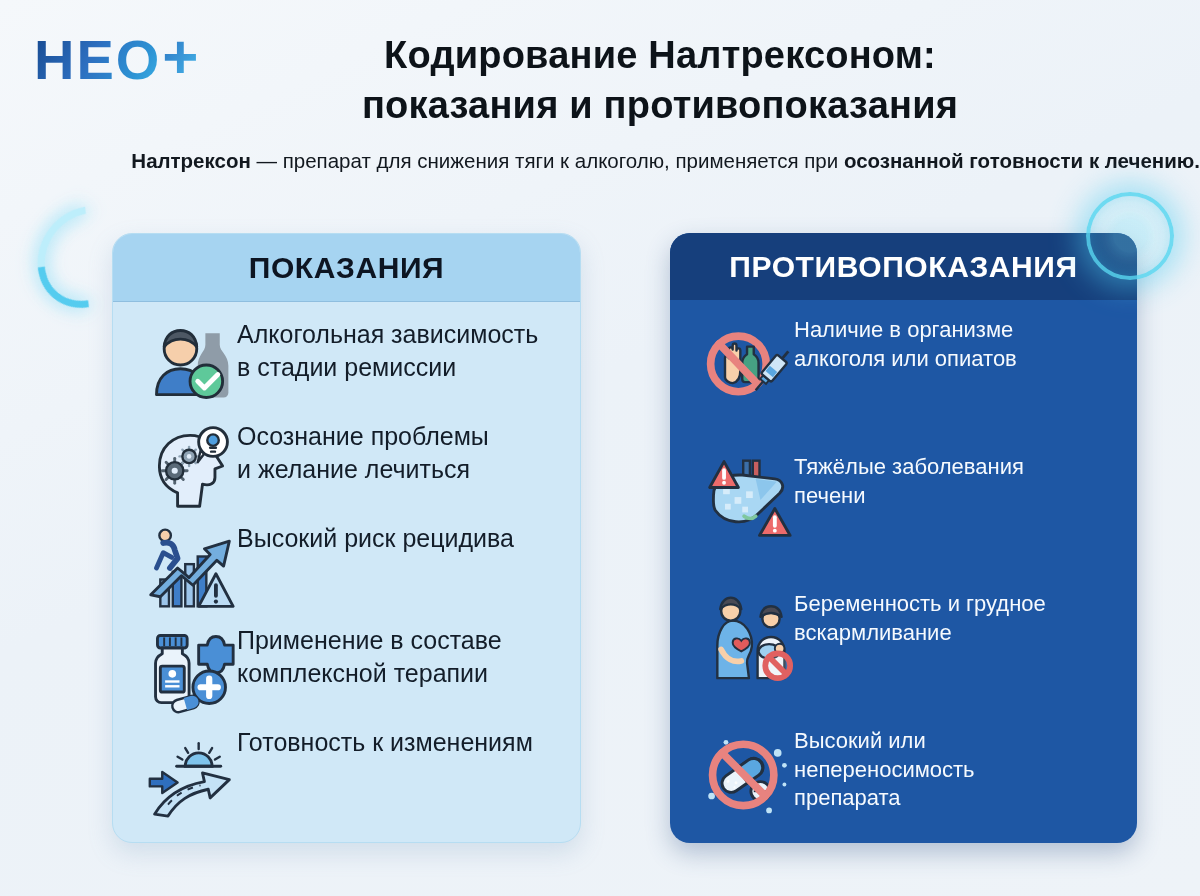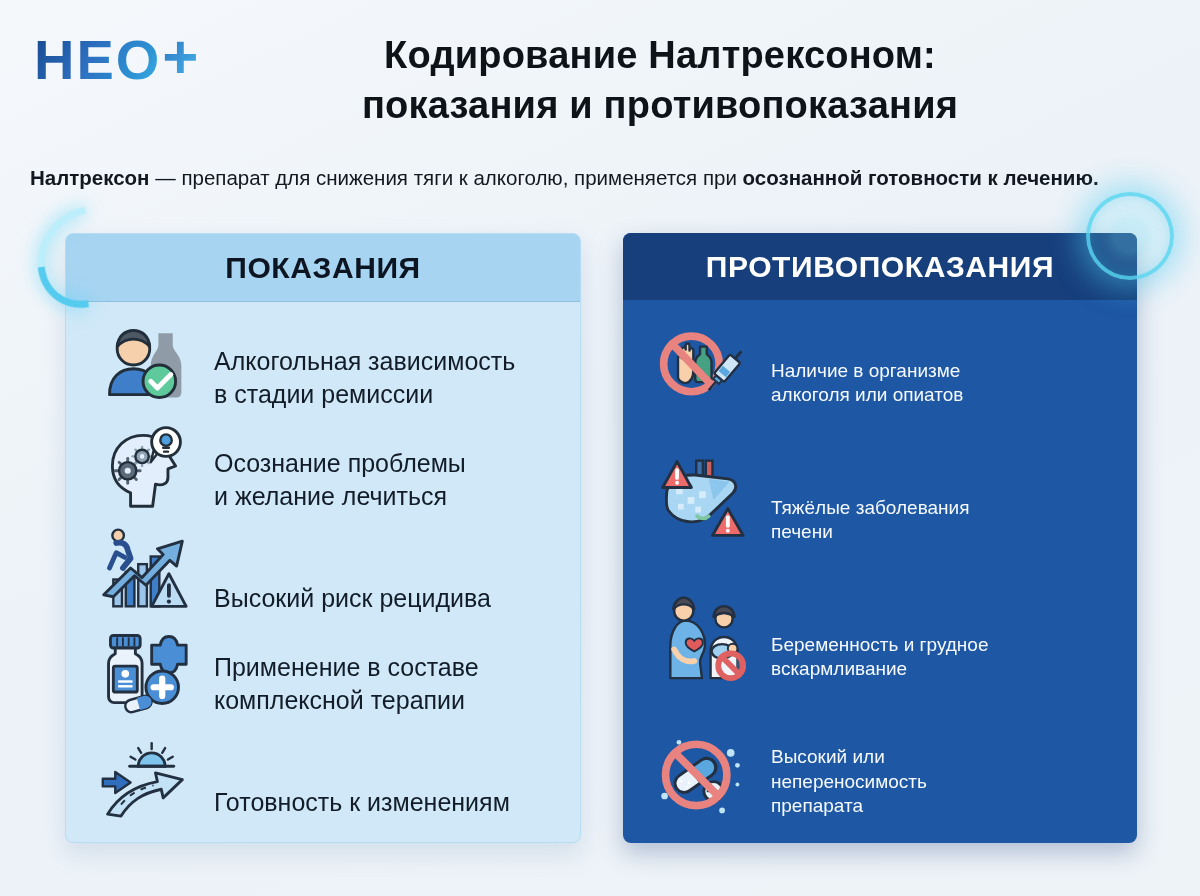--- a/index.html
+++ b/index.html
@@ -19,47 +19,47 @@
   .logo-plus{
     font-size:62px;font-weight:800;margin-left:1px;margin-top:-6px;
     background:linear-gradient(125deg,#2a6cbd 0%,#3fa6e0 70%,#57c3ee 100%);
     -webkit-background-clip:text;background-clip:text;color:transparent;
   }
   .title{
     position:absolute;top:30px;left:140px;right:20px;text-align:center;
     font-size:38px;line-height:1.32;font-weight:800;color:#0d1319;letter-spacing:.2px;
   }
   .subtitle{
-    position:absolute;top:163px;left:30px;right:0;text-align:left;
+    position:absolute;top:146px;left:30px;right:0;text-align:right;
     font-size:20.5px;line-height:1.42;color:#12181f;
   }
   .subtitle b{font-weight:700;}
   
   .panels{position:absolute;top:233px;left:65px;width:1072px;height:610px;display:flex;gap:42px;}
-  .panel{flex:1;border-radius:8px;overflow:hidden;display:flex;flex-direction:column;}
+  .panel{flex:1;border-radius:20px;overflow:hidden;display:flex;flex-direction:column;margin-left:47px;}
   .panel.light{
     background:#d0e8f7;border:1.5px solid #b6ddf2;
     box-shadow:0 10px 24px rgba(110,150,185,.22);
   }
   .panel.dark{
     background:#1e57a4;
     box-shadow:0 10px 24px rgba(50,85,135,.32);
   }
   .panel-header{
     flex:0 0 67px;display:flex;align-items:center;justify-content:center;
     font-weight:800;font-size:30px;letter-spacing:.6px;
   }
   .light .panel-header{background:#a6d4f1;color:#0d1522;border-bottom:1px solid rgba(100,150,190,.35);}
   .dark  .panel-header{background:#163f7c;color:#ffffff;}
   .panel-body{flex:1;display:flex;flex-direction:column;justify-content:space-between;padding:16px 18px 24px 32px;}
-  .row{display:flex;align-items:flex-end;gap:24px;}
+  .row{display:flex;align-items:flex-start;}
   .row .ic{width:92px;height:92px;flex:0 0 92px;}
   .row-text{white-space:pre-line;font-size:25px;line-height:1.3;font-weight:500;}
   .light .row-text{color:#131d29;}
-  .dark  .row-text{color:#f6fafe;font-size:19px;}
+  .dark  .row-text{color:#f6fafe;font-size:22px;}
   
   .glow-crescent{
     position:absolute;left:40px;top:204px;width:80px;height:92px;border-radius:50%;
     border:7px solid transparent;border-left-color:#bdeefb;border-bottom-color:#55ccef;
     transform:rotate(38deg);filter:drop-shadow(0 0 9px rgba(90,210,245,.85));z-index:5;
   }
   .glow-ring{
     position:absolute;left:1086px;top:192px;width:80px;height:80px;border-radius:50%;
     border:4px solid rgba(88,214,240,.85);
     background:radial-gradient(circle,rgba(120,226,248,.30) 28%,rgba(120,226,248,.12) 55%,rgba(120,226,248,0) 72%);

